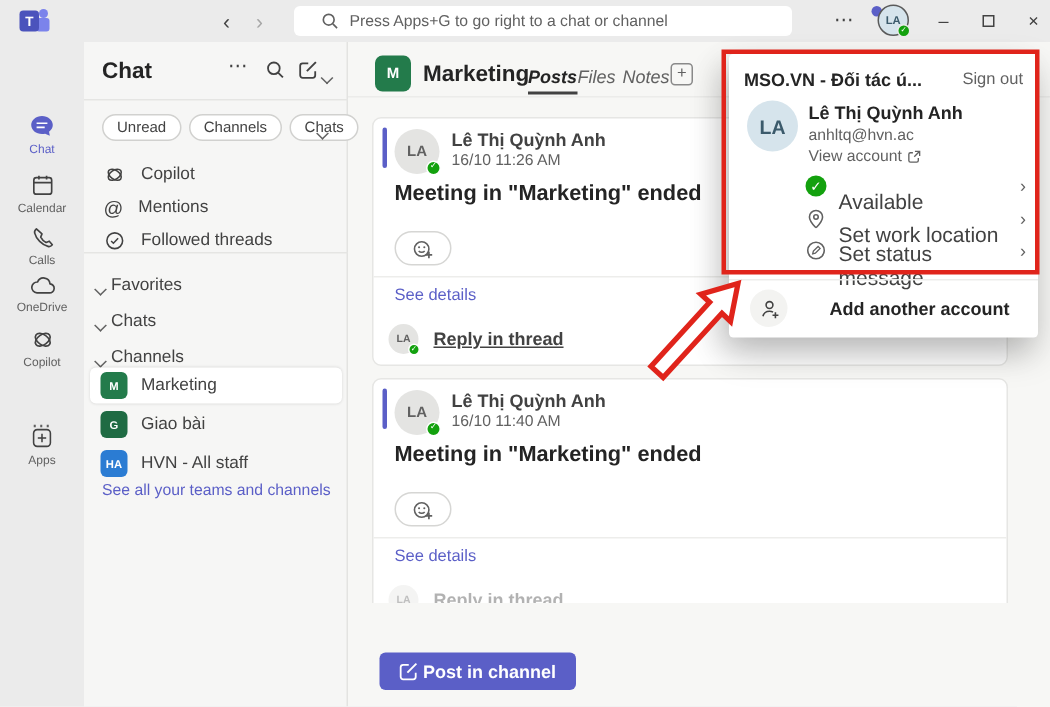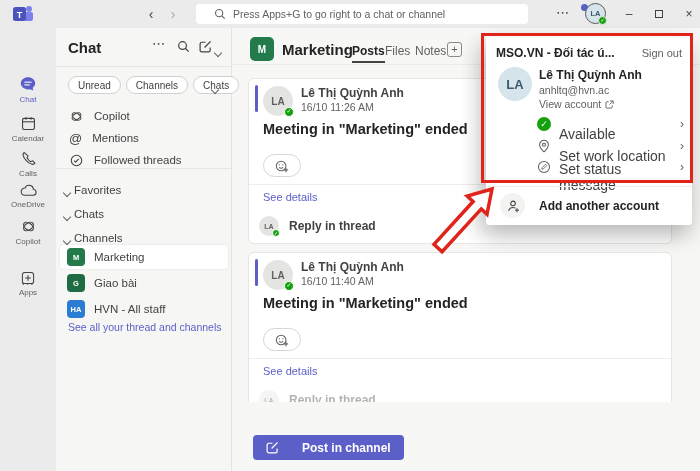--- a/index.html
+++ b/index.html
@@ -55,21 +55,21 @@
   .chan-avatar { width:18px; height:18px; border-radius:4px; color:#fff; font-size:7.5px; font-weight:bold;
                  display:flex; align-items:center; justify-content:center; }
   .chan-name { font-size:11.5px; color:#424242; }
   .see-all { position:absolute; left:12px; top:293px; font-size:10.5px; color:#5B5FC7; }
 
   
   .main { position:absolute; left:232px; top:28px; width:468px; height:443px; background:#F7F7F5; z-index:1; }
   .mh-avatar { position:absolute; left:18px; top:9px; width:24px; height:24px; border-radius:5px; background:#237B4B;
                color:#fff; font-size:10px; font-weight:bold; display:flex; align-items:center; justify-content:center; }
   .mh-title { position:absolute; left:50px; top:13px; font-size:15px; font-weight:bold; color:#242424; }
-  .mh-tab { position:absolute; top:16px; font-size:12px; color:#616161; }
+  .mh-tab { position:absolute; top:16px; font-size:12px; color:#616161;font-style:italic; }
   .mh-tab.active { font-weight:bold; color:#242424; border-bottom:2px solid #424242; padding-bottom:3px; }
   .mh-add { position:absolute; left:215px; top:14px; width:15px; height:15px; border:1px solid #8a8a8a; border-radius:3px;
             color:#616161; font-size:11px; line-height:13px; text-align:center; }
   .mh-divider { position:absolute; left:0; top:36px; width:468px; height:1px; background:#ECECEA; }
 
   .msgs { position:absolute; left:0; top:36px; width:468px; height:338px; overflow:hidden; }
   .card { position:absolute; left:16px; width:424px; background:#fff; border:1px solid #E6E6E4; border-radius:6px; }
   .accent { position:absolute; left:6px; top:6px; width:3px; height:27px; background:#5B5FC7; border-radius:2px; }
   .msg-avatar { position:absolute; left:14px; top:7px; width:30px; height:30px; border-radius:50%; background:#E4E4E2;
                 color:#616161; font-size:10px; font-weight:bold; display:flex; align-items:center; justify-content:center; }
@@ -78,43 +78,43 @@
   .msg-name { position:absolute; left:52px; top:7px; font-size:12px; font-weight:bold; color:#424242; }
   .msg-time { position:absolute; left:52px; top:22px; font-size:10.5px; color:#616161; }
   .msg-body { position:absolute; left:14px; top:42px; font-size:14.5px; font-weight:bold; color:#242424; }
   .react-pill { position:absolute; left:14px; top:75px; width:38px; height:23px; border:1px solid #D6D6D4; border-radius:12px;
                 display:flex; align-items:center; justify-content:center; color:#616161; }
   .card-div { position:absolute; left:0; top:105px; width:100%; height:1px; background:#EDEDEB; }
   .see-details { position:absolute; left:14px; top:112px; font-size:11px; color:#5B5FC7; }
   .reply-row { position:absolute; left:10px; top:137px; display:flex; align-items:center; gap:10px; }
   .reply-avatar { position:relative; width:20px; height:20px; border-radius:50%; background:#E4E4E2; color:#616161;
                   font-size:7px; font-weight:bold; display:flex; align-items:center; justify-content:center; }
-  .reply-label { font-size:12px; font-weight:bold; color:#424242; }
+  .reply-label { font-size:12px; font-weight:bold; color:#424242;text-decoration:underline; }
   .faded { opacity:.4; }
 
   .post-btn { position:absolute; left:21px; top:407px; height:25px; padding:0 13px; background:#5B5FC7; border-radius:4px;
-              display:flex; align-items:center; gap:23px; color:#fff; }
+              display:flex; align-items:center; gap:3px; color:#fff; }
   .post-btn span { font-size:12px; font-weight:bold; }
 
   
   .dropdown { position:absolute; left:486px; top:36px; width:206px; height:189px; background:#fff; z-index:40;
               box-shadow:-8px 8px 20px rgba(0,0,0,.14), 0 10px 24px rgba(0,0,0,.18); border-radius:3px; }
   .dd-org { position:absolute; left:10px; top:10px; font-size:12px; font-weight:bold; color:#242424; }
   .dd-signout { position:absolute; right:10px; top:11px; font-size:11px; color:#616161; }
   .dd-avatar { position:absolute; left:12px; top:31px; width:34px; height:34px; border-radius:50%; background:#D6E4EC;
                color:#3B5A6B; font-size:13px; font-weight:bold; display:flex; align-items:center; justify-content:center; }
   .dd-name { position:absolute; left:53px; top:32px; font-size:12px; font-weight:bold; color:#242424; }
   .dd-email { position:absolute; left:53px; top:48px; font-size:10.5px; color:#616161; }
   .dd-view { position:absolute; left:53px; top:62px; font-size:10.5px; color:#616161; display:flex; align-items:center; gap:4px; }
   .dd-row { position:absolute; left:51px; width:147px; height:20px; display:flex; align-items:center; gap:8px; }
   .dd-row .lbl { font-size:14px; color:#424242; flex:1;margin-top:20px; }
   .dd-row .arr { color:#616161; font-size:12px; }
   .dd-check { width:14px; height:14px; border-radius:50%; background:#13A10E; color:#fff; font-size:9px; line-height:14px; text-align:center; }
   .dd-div { position:absolute; left:0; top:150px; width:206px; height:1px; background:#EDEDEB; }
-  .dd-add { position:absolute; left:14px; top:157px; display:flex; align-items:center; gap:14px; }
+  .dd-add { position:absolute; left:14px; top:157px; display:flex; align-items:center; gap:28px; }
   .dd-add-ic { width:25px; height:25px; border-radius:50%; background:#F3F3F1; display:flex; align-items:center; justify-content:center; color:#424242; }
   .dd-add-lbl { font-size:12px; font-weight:bold; color:#242424; }
 
   
   .red-rect { position:absolute; left:481px; top:33px; width:212px; height:150px; border:3px solid #E0241B; z-index:60; pointer-events:none; }
   .arrow-svg { position:absolute; left:0; top:0; width:700px; height:471px; z-index:70; pointer-events:none; }
 
   svg.ic { display:block; }
 </style>
 </head>
@@ -184,21 +184,21 @@
       <span class="lbl">OneDrive</span>
     </div>
     <div class="rail-item" style="top:190px;">
       <svg class="ic" width="17" height="17" viewBox="0 0 20 20">
         <ellipse cx="10" cy="10" rx="6.5" ry="4" fill="none" stroke="#424242" stroke-width="1.3" transform="rotate(-35 10 10)"></ellipse>
         <ellipse cx="10" cy="10" rx="6.5" ry="4" fill="none" stroke="#424242" stroke-width="1.3" transform="rotate(35 10 10)"></ellipse>
       </svg>
       <span class="lbl">Copilot</span>
     </div>
     <div class="rail-more">⋯</div>
-    <div class="rail-item" style="top:242px;">
+    <div class="rail-item" style="top:256px;">
       <svg class="ic" width="16" height="16" viewBox="0 0 20 20">
         <rect x="3" y="3" width="14" height="14" rx="3" fill="none" stroke="#424242" stroke-width="1.3"></rect>
         <line x1="10" y1="6.5" x2="10" y2="13.5" stroke="#424242" stroke-width="1.3"></line>
         <line x1="6.5" y1="10" x2="13.5" y2="10" stroke="#424242" stroke-width="1.3"></line>
       </svg>
       <span class="lbl">Apps</span>
     </div>
   </div>
 
   <div class="chatpanel">
@@ -264,21 +264,21 @@
       <span class="chan-name">Marketing</span>
     </div>
     <div class="chan-row" style="top:243px;">
       <span class="chan-avatar" style="background:#1F6B43;">G</span>
       <span class="chan-name">Giao bài</span>
     </div>
     <div class="chan-row" style="top:269px;">
       <span class="chan-avatar" style="background:#2B7CD3;">HA</span>
       <span class="chan-name">HVN - All staff</span>
     </div>
-    <div class="see-all">See all your thread and channels</div>
+    <div class="see-all">See all your teams and channels</div>
   </div>
 
   <div class="main">
     <div class="mh-avatar">M</div>
     <div class="mh-title">Marketing</div>
     <div class="mh-tab active" style="left:120px;">Posts</div>
     <div class="mh-tab" style="left:153px;">Files</div>
     <div class="mh-tab" style="left:183px;">Notes</div>
     <div class="mh-add">+</div>
     <div class="mh-divider"></div>

